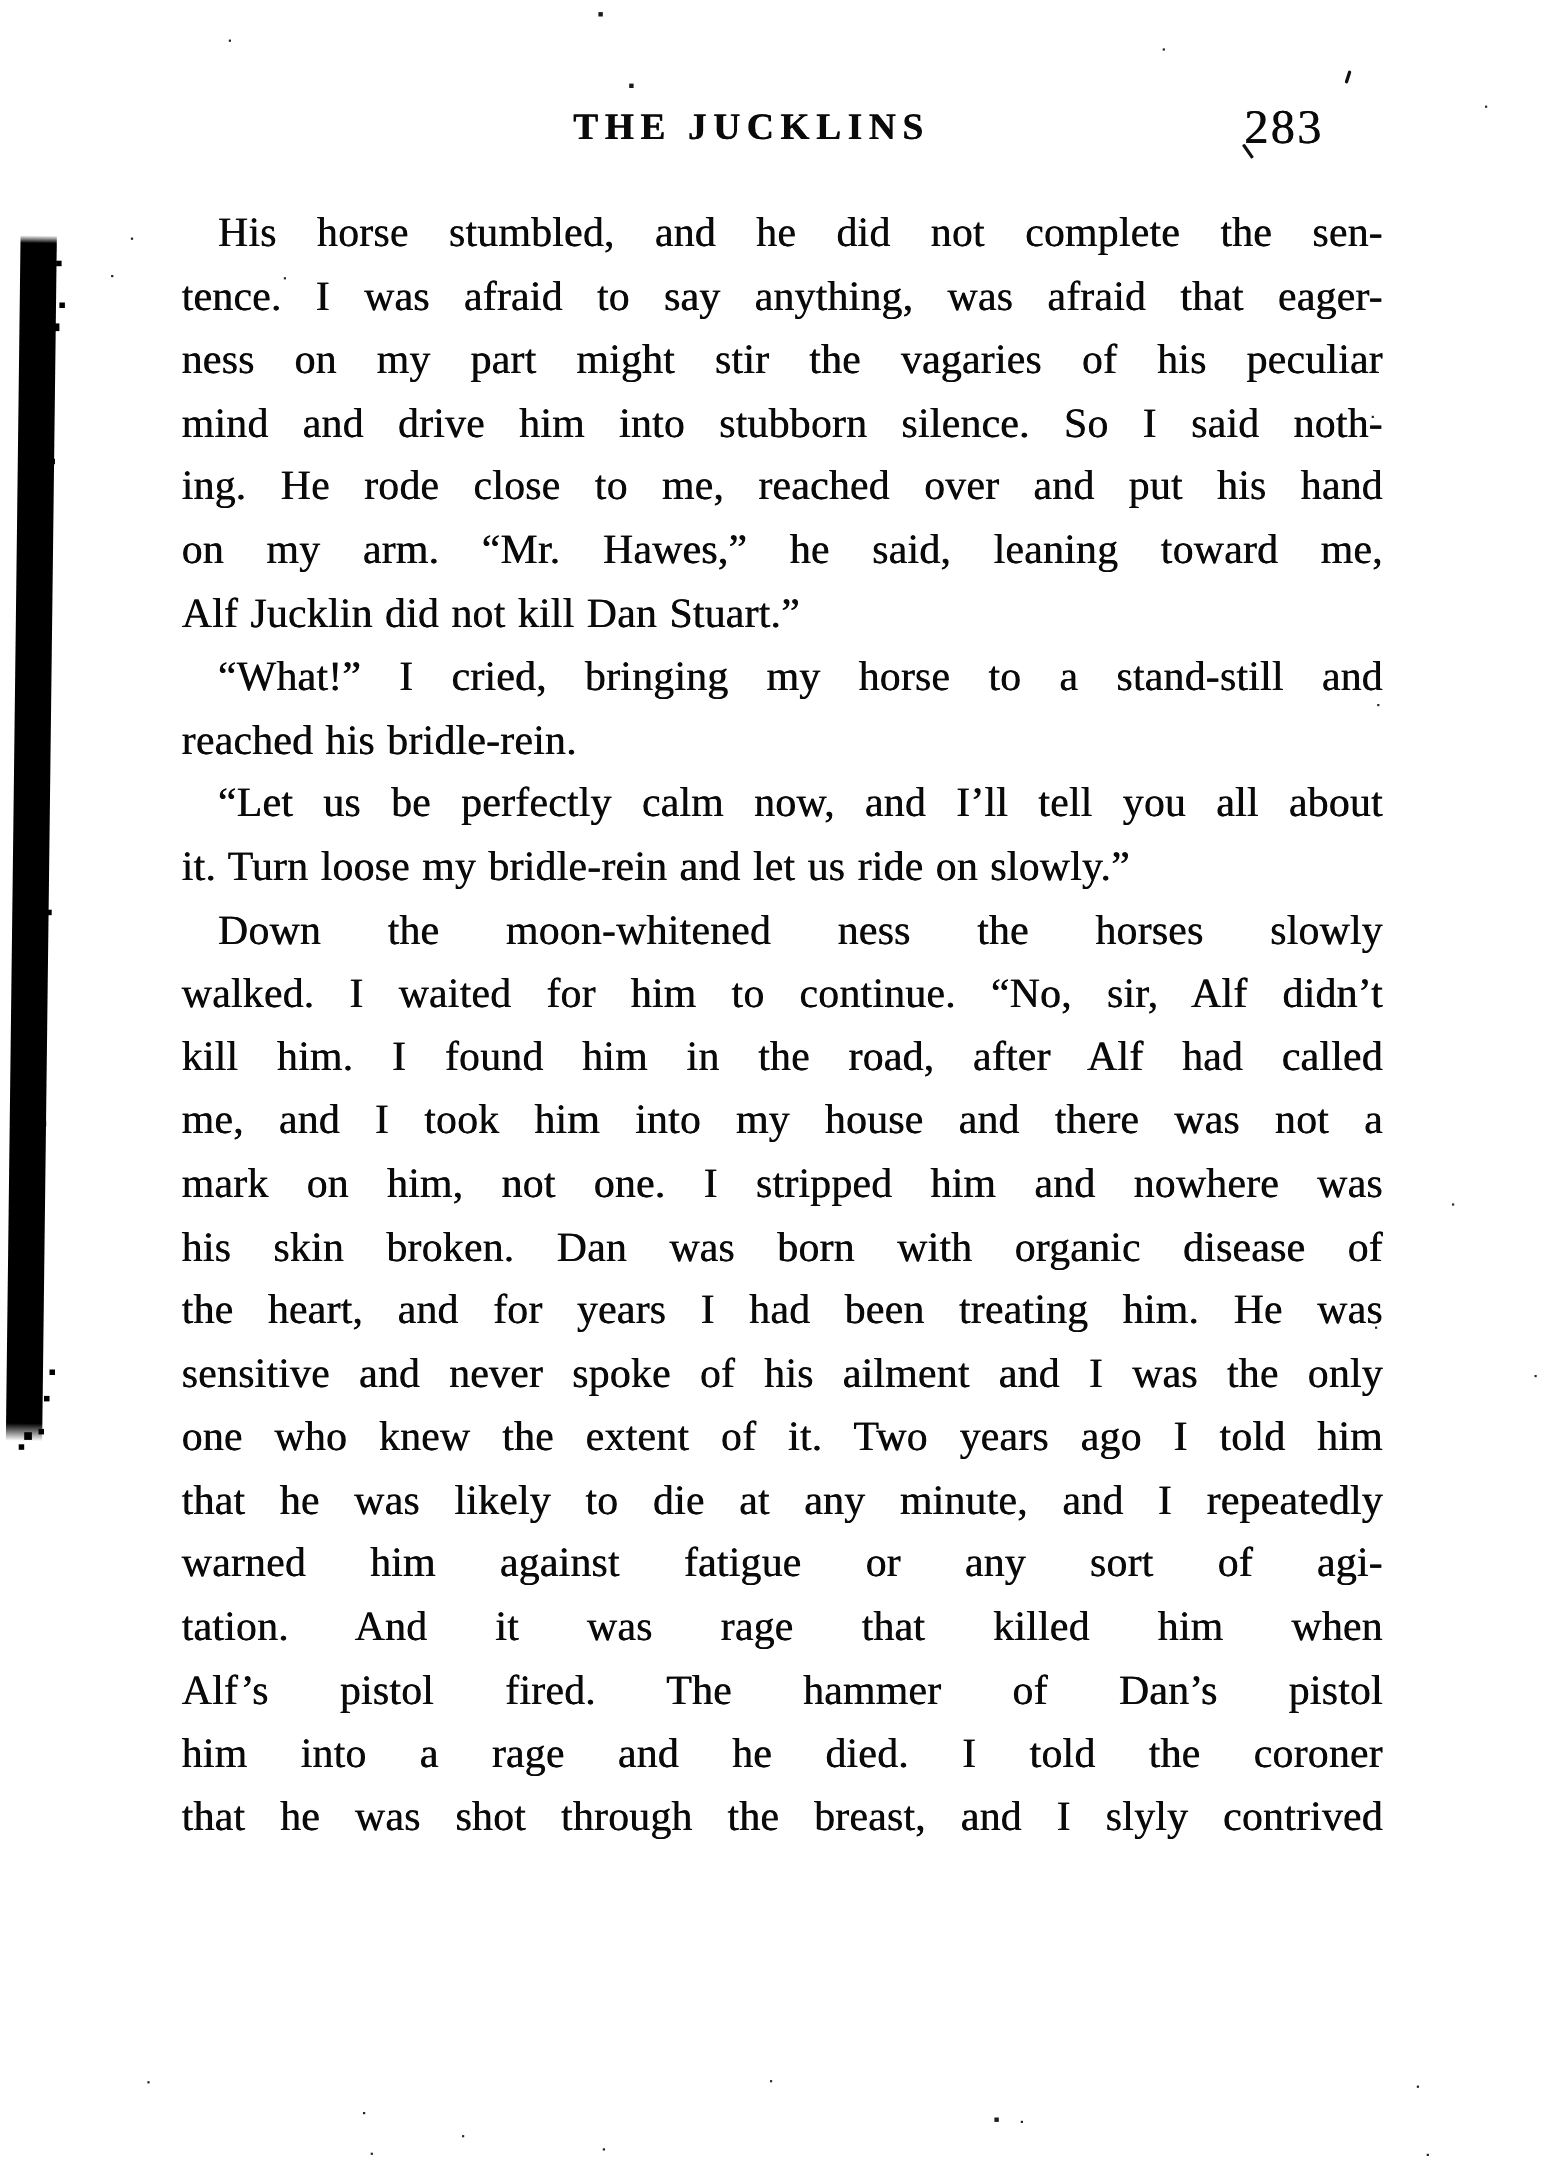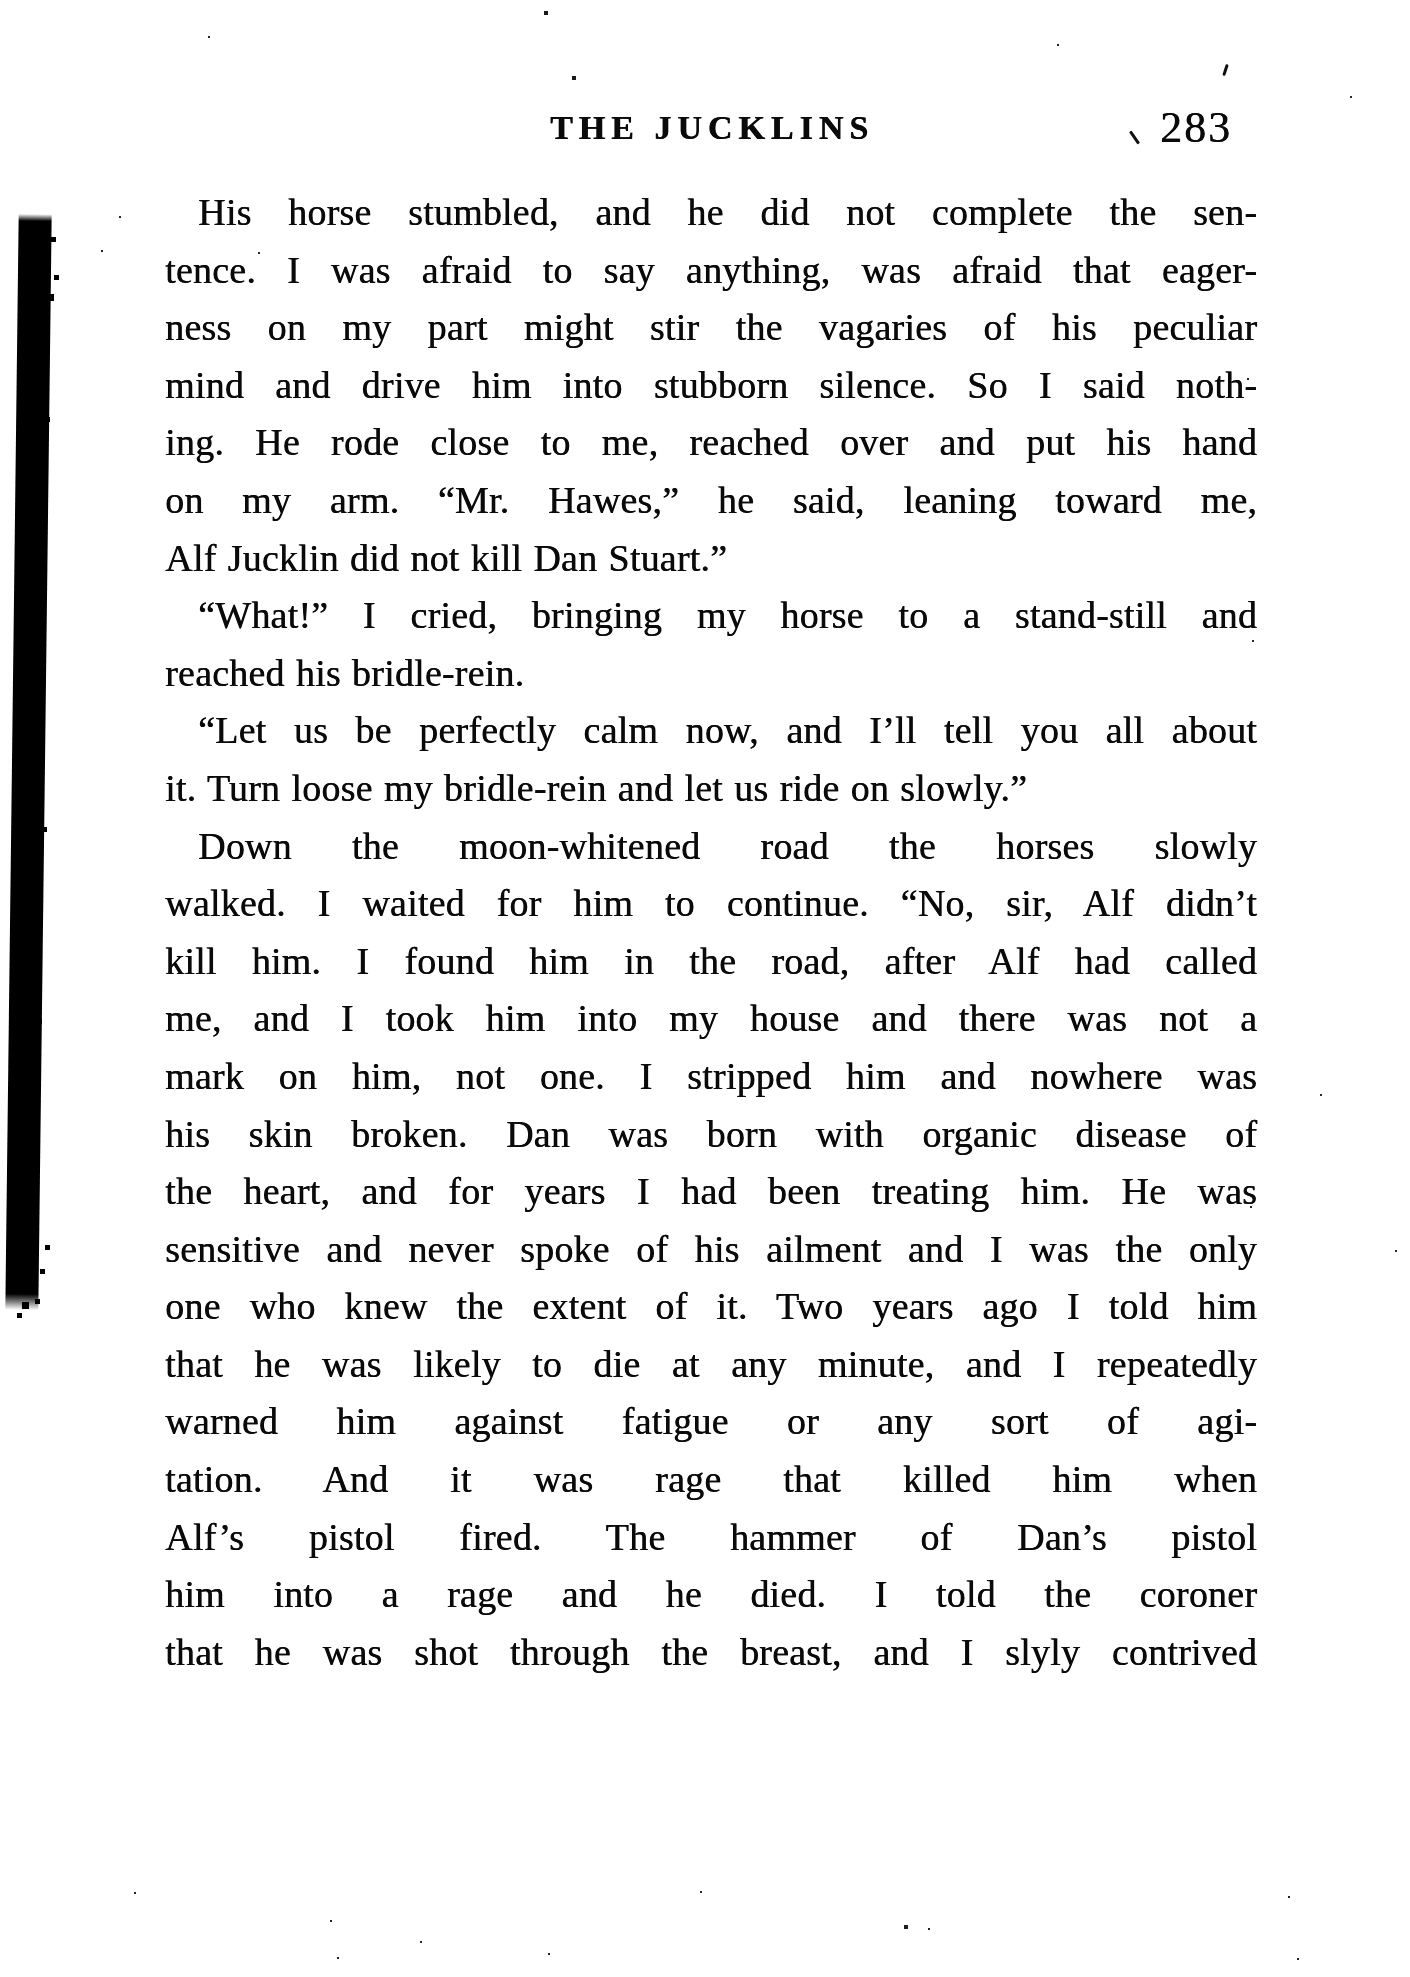--- a/index.html
+++ b/index.html
@@ -1,21 +1,21 @@
 <!DOCTYPE html>
 <html><head>
 <meta charset="utf-8">
 <style>
   html,body{margin:0;padding:0;background:#ffffff;}
   .sheet{
     position:relative;width:1410px;height:1977px;background:#ffffff;overflow:hidden;
     font-family:"Liberation Serif","DejaVu Serif",serif;color:#0a0a0a;
   }
   
-  .header{position:absolute;left:166px;top:92px;width:1092px;height:48px;margin-top:12px;}
+  .header{position:absolute;left:137px;top:92px;width:1092px;height:48px;}
   .title{
     display:block;text-align:center;font-weight:700;font-size:34px;line-height:48px;
     letter-spacing:6px;text-shadow:0.6px 0 0 currentColor;
   }
   .pageno{
     position:absolute;right:26px;top:0;font-weight:400;font-size:44px;line-height:48px;
     letter-spacing:2px;text-shadow:0.5px 0 0 currentColor;
   }
   
   .bodytext{
@@ -86,21 +86,21 @@
     <div class="line">tence. I was afraid to say anything, was afraid that eager-</div>
     <div class="line">ness on my part might stir the vagaries of his peculiar</div>
     <div class="line">mind and drive him into stubborn silence. So I said noth-</div>
     <div class="line">ing. He rode close to me, reached over and put his hand</div>
     <div class="line">on my arm. “Mr. Hawes,” he said, leaning toward me,</div>
     <div class="line end">Alf Jucklin did not kill Dan Stuart.”</div>
     <div class="line ind">“What!” I cried, bringing my horse to a stand-still and</div>
     <div class="line end">reached his bridle-rein.</div>
     <div class="line ind">“Let us be perfectly calm now, and I’ll tell you all about</div>
     <div class="line end">it. Turn loose my bridle-rein and let us ride on slowly.”</div>
-    <div class="line ind">Down the moon-whitened road the horses slowly</div>
+    <div class="line ind">Down the moon-whitened ness the horses slowly</div>
     <div class="line">walked. I waited for him to continue. “No, sir, Alf didn’t</div>
     <div class="line">kill him. I found him in the road, after Alf had called</div>
     <div class="line">me, and I took him into my house and there was not a</div>
     <div class="line">mark on him, not one. I stripped him and nowhere was</div>
     <div class="line">his skin broken. Dan was born with organic disease of</div>
     <div class="line">the heart, and for years I had been treating him. He was</div>
     <div class="line">sensitive and never spoke of his ailment and I was the only</div>
     <div class="line">one who knew the extent of it. Two years ago I told him</div>
     <div class="line">that he was likely to die at any minute, and I repeatedly</div>
     <div class="line">warned him against fatigue or any sort of agi-</div>

